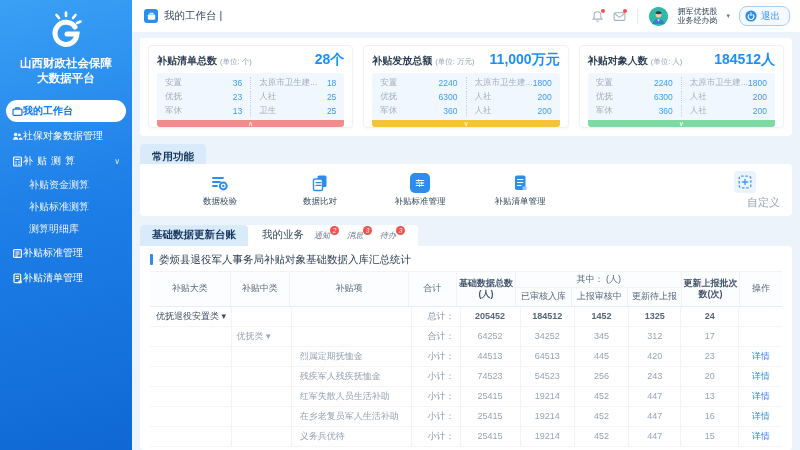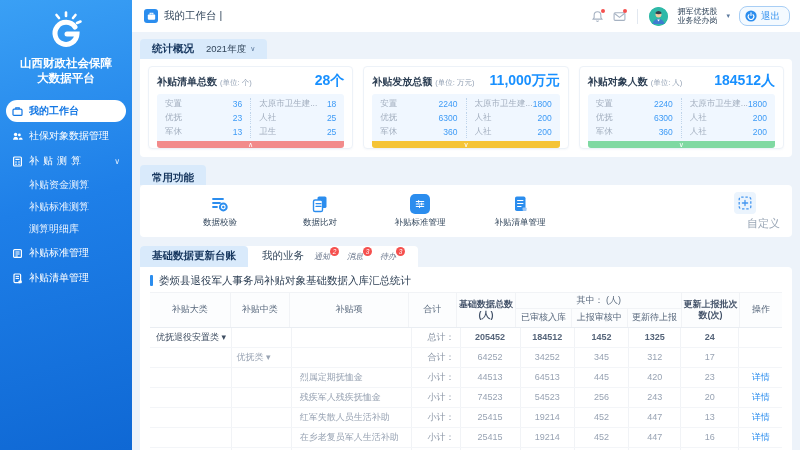--- a/index.html
+++ b/index.html
@@ -5,21 +5,21 @@
   * { margin:0; padding:0; box-sizing:border-box; }
   html,body { width:800px; height:450px; font-family:"Liberation Sans","DejaVu Sans",sans-serif; background:#EDF3FA; overflow:hidden; }
   .app { position:relative; width:800px; height:450px; background:#EDF3FA; overflow:hidden; }
 
   
   .sidebar { position:absolute; left:0; top:0; bottom:0; width:132px;
     background:linear-gradient(165deg,#3AA0F5 0%,#1E7FE8 45%,#0F68D4 100%); color:#fff; }
   .logo { display:flex; justify-content:center; padding-top:10px; }
   .brand { text-align:center; font-weight:bold; font-size:11.5px; line-height:15px; margin-top:4px; }
   .nav { margin-top:14px; }
-  .mi { display:flex; align-items:center; gap:6px; height:22px; margin:3px 6px; padding:0 6px;
+  .mi { display:flex; align-items:center; height:22px; margin:3px 6px; padding:0 6px;
     font-size:10px; color:#fff; cursor:pointer; border-radius:11px; white-space:nowrap; }
   .mi .mic { width:11px; height:11px; flex:none; display:flex; }
   .mi.active { background:#fff; color:#1377E4; font-weight:bold; }
   .mi.active svg * { stroke:#1377E4; fill:none; }
   .mi.spread .lbl { letter-spacing:4px; }
   .mi .caret { margin-left:auto; font-size:8px; color:#DCEBFC; }
   .sub { height:20px; line-height:20px; margin:2px 6px 2px 0; padding-left:29px; font-size:10px; color:#EAF3FE; cursor:pointer; }
 
   
   .topbar { position:absolute; left:132px; top:0; right:0; height:32px; background:#fff;
@@ -241,27 +241,20 @@
             </svg>
         </span>
         <span>退出</span>
       </button>
     </div>
   </header>
 
   <main class="content">
 
     
-    <div class="tabchip">
-      <span class="t">统计概况</span>
-      <span class="year">
-        <span>2021年度</span>
-        <span class="yc">∨</span>
-      </span>
-    </div>
     <div class="panel">
       <div class="cards">
 
         <div class="card">
           <div class="c-head">
             <span class="c-title">补贴清单总数</span>
             <span class="c-unit">(单位: 个)</span>
             <span class="c-val">28个</span>
           </div>
           <div class="c-box">

